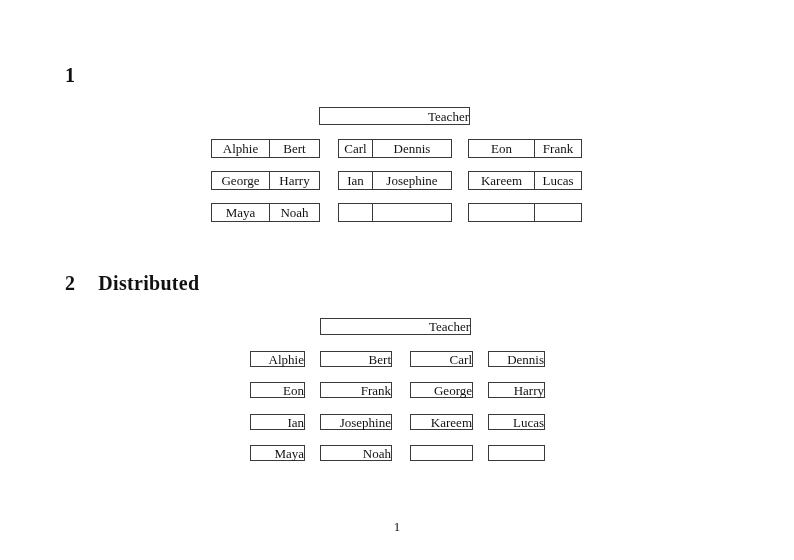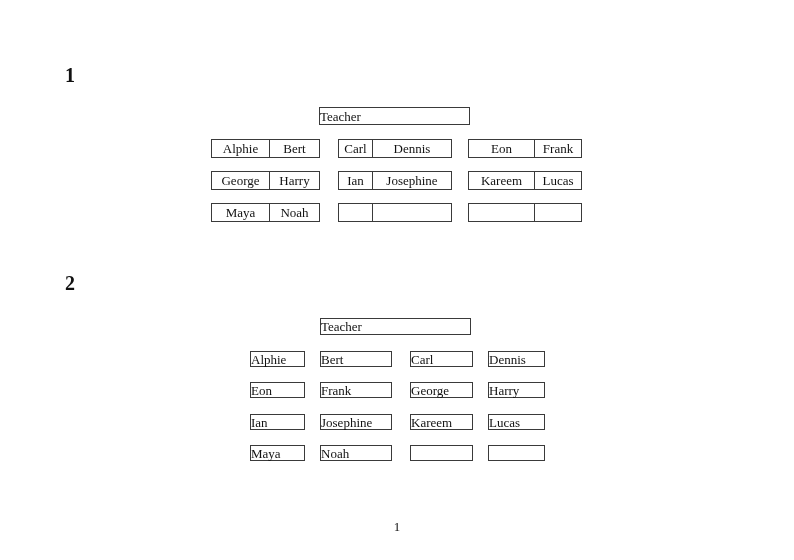--- a/index.html
+++ b/index.html
@@ -23,21 +23,21 @@
     color: #111111;
     letter-spacing: 0.3px;
   }
   .box {
     position: absolute;
     box-sizing: border-box;
     border: 1px solid #3a3a3a;
     background: #ffffff;
     display: flex;
     align-items: center;
-    justify-content: flex-start;
+    justify-content: flex-end;
     font-size: 13px;
     line-height: 1;
     color: #111111;
   }
   .teacher-1 { left: 319px; top: 107px; width: 151px; height: 18px; }
   .teacher-2 { left: 320px; top: 318px; width: 151px; height: 17px; }
 
   
   .desk { padding: 0; justify-content: flex-start; }
   .desk .cell {
@@ -127,20 +127,21 @@
     <span class="cell left"></span>
     <span class="cell right"></span>
   </div>
   <div class="box desk c3 r3">
     <span class="cell left"></span>
     <span class="cell right"></span>
   </div>
 
   <div class="heading" style="top:272px">
     <span>2</span>
+    <span>Distributed</span>
   </div>
 
   <div class="box teacher-2">
     <span>Teacher</span>
   </div>
 
   <div class="box seat sc1 sr1">
     <span>Alphie</span>
   </div>
   <div class="box seat sc2 sr1">

